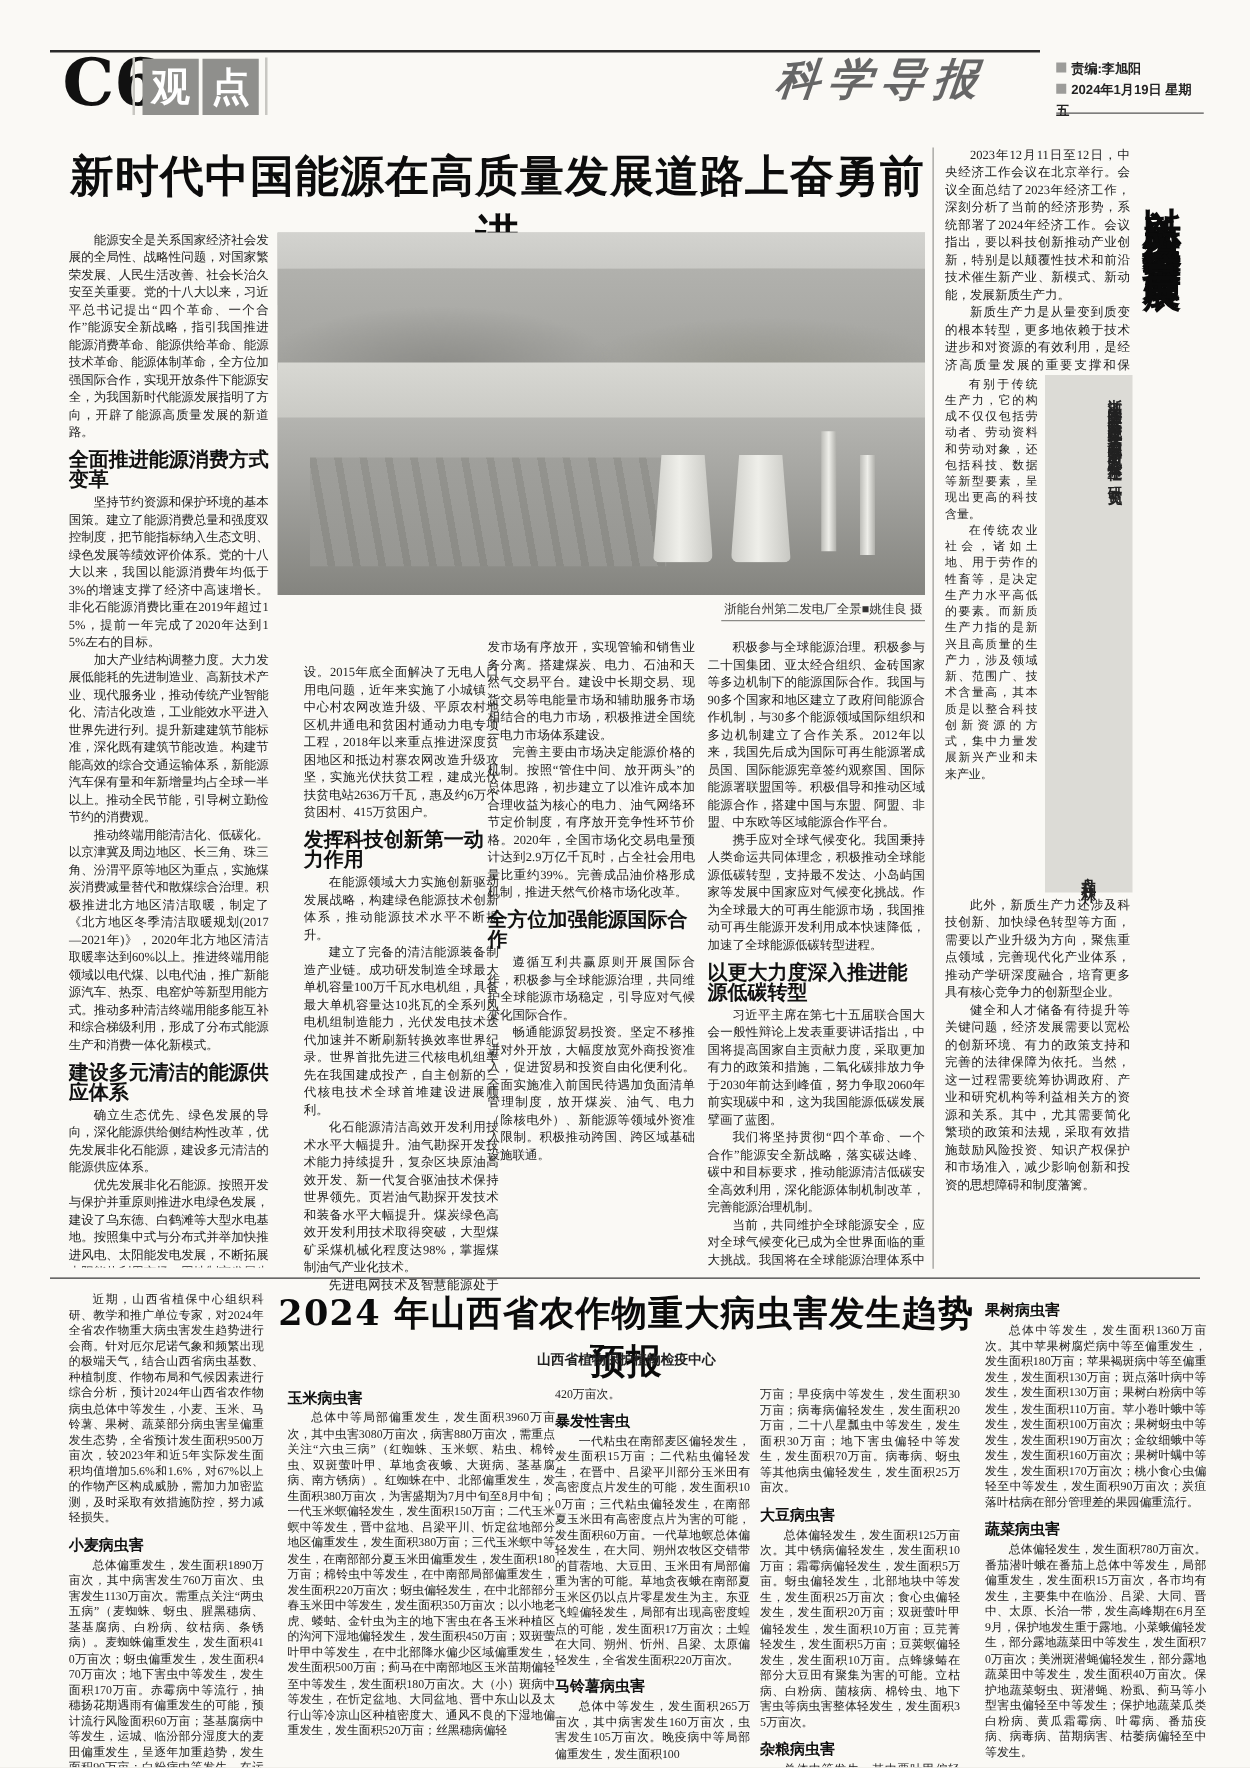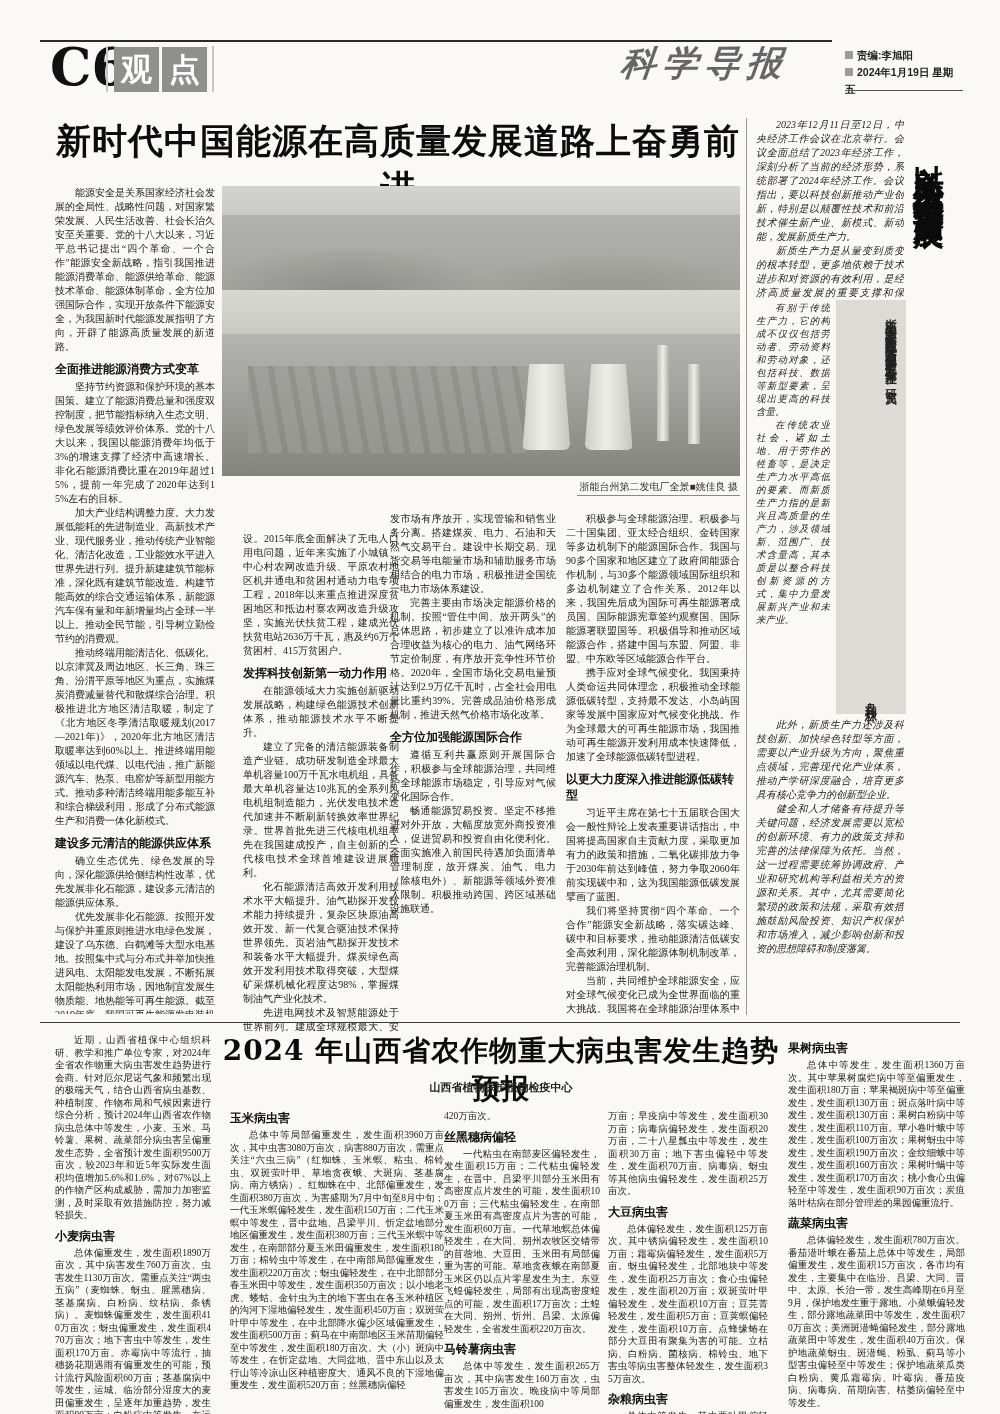--- a/index.html
+++ b/index.html
@@ -20,21 +20,21 @@
   .edit-block .sq{display:inline-block;width:8px;height:8px;background:#9c9c99;margin-right:4px;}
   .edit-rule{left:845px;top:90px;width:118px;height:1px;background:#555;}
 
   
   .headline{left:55px;top:118px;width:686px;text-align:center;font-family:"Liberation Sans",sans-serif;
             font-weight:900;font-size:35px;letter-spacing:1px;color:#0c0c0c;}
   .colbox{overflow:hidden;}
   .bp{margin:0;text-indent:2em;text-align:justify;word-break:break-all;font-size:10px;line-height:14px;color:#222;}
   .cont{text-indent:0;}
   .subhead{margin:7px 0 3px 0;text-indent:0;font-family:"Liberation Sans",sans-serif;font-weight:700;
-           font-size:12px;line-height:16px;color:#111;text-align:left;}
+           font-size:16px;line-height:16px;color:#111;text-align:left;}
   .e-col1{left:55px;top:186px;width:160px;height:828px;}
   .e-colA{left:222px;top:532px;width:156px;height:503px;margin-left:21px;}
   .e-colB{left:390px;top:512px;width:166px;height:503px;}
   .e-colC{left:566px;top:512px;width:174px;height:503px;}
 
   
   .photo{left:222px;top:186px;width:518px;height:290px;background:#b9b9b5;overflow:hidden;}
   .photo div{position:absolute;}
   .ph-sky{left:0;top:0;width:100%;height:20%;background:linear-gradient(#d3d3cf,#c0c0bc);}
   .ph-hills{left:0;top:10%;width:100%;height:28%;
@@ -45,21 +45,21 @@
   .ph-land{left:0;top:51%;width:100%;height:49%;background:linear-gradient(#b4b4b0 0%,#a2a29e 40%,#84847f 100%);}
   .ph-field{left:5%;top:62%;width:55%;height:30%;background:repeating-linear-gradient(80deg,#9b9b97 0 14px,#8a8a85 14px 20px);opacity:.7;}
   .ph-tower{bottom:9%;width:48px;height:86px;background:linear-gradient(90deg,#cfcfca,#efefea 45%,#c6c6c1);
             clip-path:polygon(14% 0,86% 0,100% 100%,0 100%);border-radius:6px;}
   .ph-chim{bottom:12%;width:12px;height:96px;background:linear-gradient(90deg,#bdbdb8,#eeeee9 50%,#b0b0ab);}
   .caption{left:222px;top:480px;width:518px;text-align:right;font-size:10px;color:#333;}
   .caption span{border-bottom:1px solid #8a8a86;padding:0 2px 3px 2px;}
 
   
   .v-rule{left:746px;top:118px;width:1px;height:897px;background:#9a9a96;}
-  .sb-text p{font-style:italic;}
+  .sb-text p{}
   .sb-top{left:756px;top:118px;width:148px;height:182px;}
   .sb-narrow{left:756px;top:302px;width:74px;height:412px;}
   .sb-narrow .bp{font-size:9.5px;line-height:13px;}
   .sb-bottom{left:756px;top:718px;width:148px;height:296px;}
   .byline-box{left:836px;top:300px;width:70px;height:414px;background:#dcdbd6;writing-mode:vertical-rl;
               padding:10px 6px;box-sizing:border-box;font-family:"Liberation Sans",sans-serif;color:#222;}
   .byline-box .cred{font-size:11.5px;font-weight:700;letter-spacing:2px;line-height:18px;}
   .byline-box .auth{font-size:12px;font-weight:700;text-align:end;letter-spacing:4px;line-height:22px;}
   .v-title{left:908px;top:140px;height:540px;writing-mode:vertical-rl;font-family:"DejaVu Serif",serif;
            font-weight:900;font-size:31px;letter-spacing:4px;color:#0b0b0b;}
@@ -174,21 +174,21 @@
       <p class="bp">总体偏重发生，发生面积1890万亩次，其中病害发生760万亩次、虫害发生1130万亩次。需重点关注“两虫五病”（麦蜘蛛、蚜虫、腥黑穗病、茎基腐病、白粉病、纹枯病、条锈病）。麦蜘蛛偏重发生，发生面积410万亩次；蚜虫偏重发生，发生面积470万亩次；地下害虫中等发生，发生面积170万亩。赤霉病中等流行，抽穗扬花期遇雨有偏重发生的可能，预计流行风险面积60万亩；茎基腐病中等发生，运城、临汾部分湿度大的麦田偏重发生，呈逐年加重趋势，发生面积90万亩；白粉病中等发生，在运城、临汾部分旱地麦田及水浇地群体密度大的麦田偏重发生，发生面积350万亩；纹枯病在南部高水肥麦田偏轻至中等发生，发生面积130万亩；条锈病偏轻流行，在运城、临汾部分麦田中等流行的可能，发生面积30万亩；叶锈病偏轻至中等发生，发生面积70万亩。一代粘虫、麦叶蜂、灰飞虱、丛矮病等其他病虫害总体偏轻发生，发生面积110</p>
     </div>
   <div class="abs colbox f-col f-col2">
     <p class="subhead" style="margin-top:0;">玉米病虫害</p>
     <div>
         <p class="bp">总体中等局部偏重发生，发生面积3960万亩次，其中虫害3080万亩次，病害880万亩次，需重点关注“六虫三病”（红蜘蛛、玉米螟、粘虫、棉铃虫、双斑萤叶甲、草地贪夜蛾、大斑病、茎基腐病、南方锈病）。红蜘蛛在中、北部偏重发生，发生面积380万亩次，为害盛期为7月中旬至8月中旬；一代玉米螟偏轻发生，发生面积150万亩；二代玉米螟中等发生，晋中盆地、吕梁平川、忻定盆地部分地区偏重发生，发生面积380万亩；三代玉米螟中等发生，在南部部分夏玉米田偏重发生，发生面积180万亩；棉铃虫中等发生，在中南部局部偏重发生，发生面积220万亩次；蚜虫偏轻发生，在中北部部分春玉米田中等发生，发生面积350万亩次；以小地老虎、蝼蛄、金针虫为主的地下害虫在各玉米种植区的沟河下湿地偏轻发生，发生面积450万亩；双斑萤叶甲中等发生，在中北部降水偏少区域偏重发生，发生面积500万亩；蓟马在中南部地区玉米苗期偏轻至中等发生，发生面积180万亩次。大（小）斑病中等发生，在忻定盆地、大同盆地、晋中东山以及太行山等冷凉山区种植密度大、通风不良的下湿地偏重发生，发生面积520万亩；丝黑穗病偏轻</p>
       </div>
   </div>
   <div class="abs colbox f-col f-col3">
       <p class="bp cont">420万亩次。</p>
-      <p class="subhead">丝黑穗病偏轻</p>
+      <p class="subhead">暴发性害虫</p>
       <p class="bp">一代粘虫在南部麦区偏轻发生，发生面积15万亩；二代粘虫偏轻发生，在晋中、吕梁平川部分玉米田有高密度点片发生的可能，发生面积100万亩；三代粘虫偏轻发生，在南部夏玉米田有高密度点片为害的可能，发生面积60万亩。一代草地螟总体偏轻发生，在大同、朔州农牧区交错带的苜蓿地、大豆田、玉米田有局部偏重为害的可能。草地贪夜蛾在南部夏玉米区仍以点片零星发生为主。东亚飞蝗偏轻发生，局部有出现高密度蝗点的可能，发生面积17万亩次；土蝗在大同、朔州、忻州、吕梁、太原偏轻发生，全省发生面积220万亩次。</p>
       <p class="subhead">马铃薯病虫害</p>
       <p class="bp">总体中等发生，发生面积265万亩次，其中病害发生160万亩次，虫害发生105万亩次。晚疫病中等局部偏重发生，发生面积100</p>
     </div>
   <div class="abs colbox f-col f-col4">
       <p class="bp cont">万亩；早疫病中等发生，发生面积30万亩；病毒病偏轻发生，发生面积20万亩，二十八星瓢虫中等发生，发生面积30万亩；地下害虫偏轻中等发生，发生面积70万亩。病毒病、蚜虫等其他病虫偏轻发生，发生面积25万亩次。</p>
       <p class="subhead">大豆病虫害</p>
       <p class="bp">总体偏轻发生，发生面积125万亩次。其中锈病偏轻发生，发生面积10万亩；霜霉病偏轻发生，发生面积5万亩。蚜虫偏轻发生，北部地块中等发生，发生面积25万亩次；食心虫偏轻发生，发生面积20万亩；双斑萤叶甲偏轻发生，发生面积10万亩；豆芫菁轻发生，发生面积5万亩；豆荚螟偏轻发生，发生面积10万亩。点蜂缘蝽在部分大豆田有聚集为害的可能。立枯病、白粉病、菌核病、棉铃虫、地下害虫等病虫害整体轻发生，发生面积35万亩次。</p>
       <p class="subhead">杂粮病虫害</p>
       <p class="bp">总体中等发生。其中粟叶甲偏轻发生，发生面积60万亩；粟灰螟偏轻发生，发生面积50万亩次；谷子黑穗病偏轻发生，发生面积30万亩；谷子白发病中等发生，发生面积30万亩；谷瘟病中等发生，发生面积40万亩；谷蚜中等局部偏重发生，发生面积80万亩次。</p>

